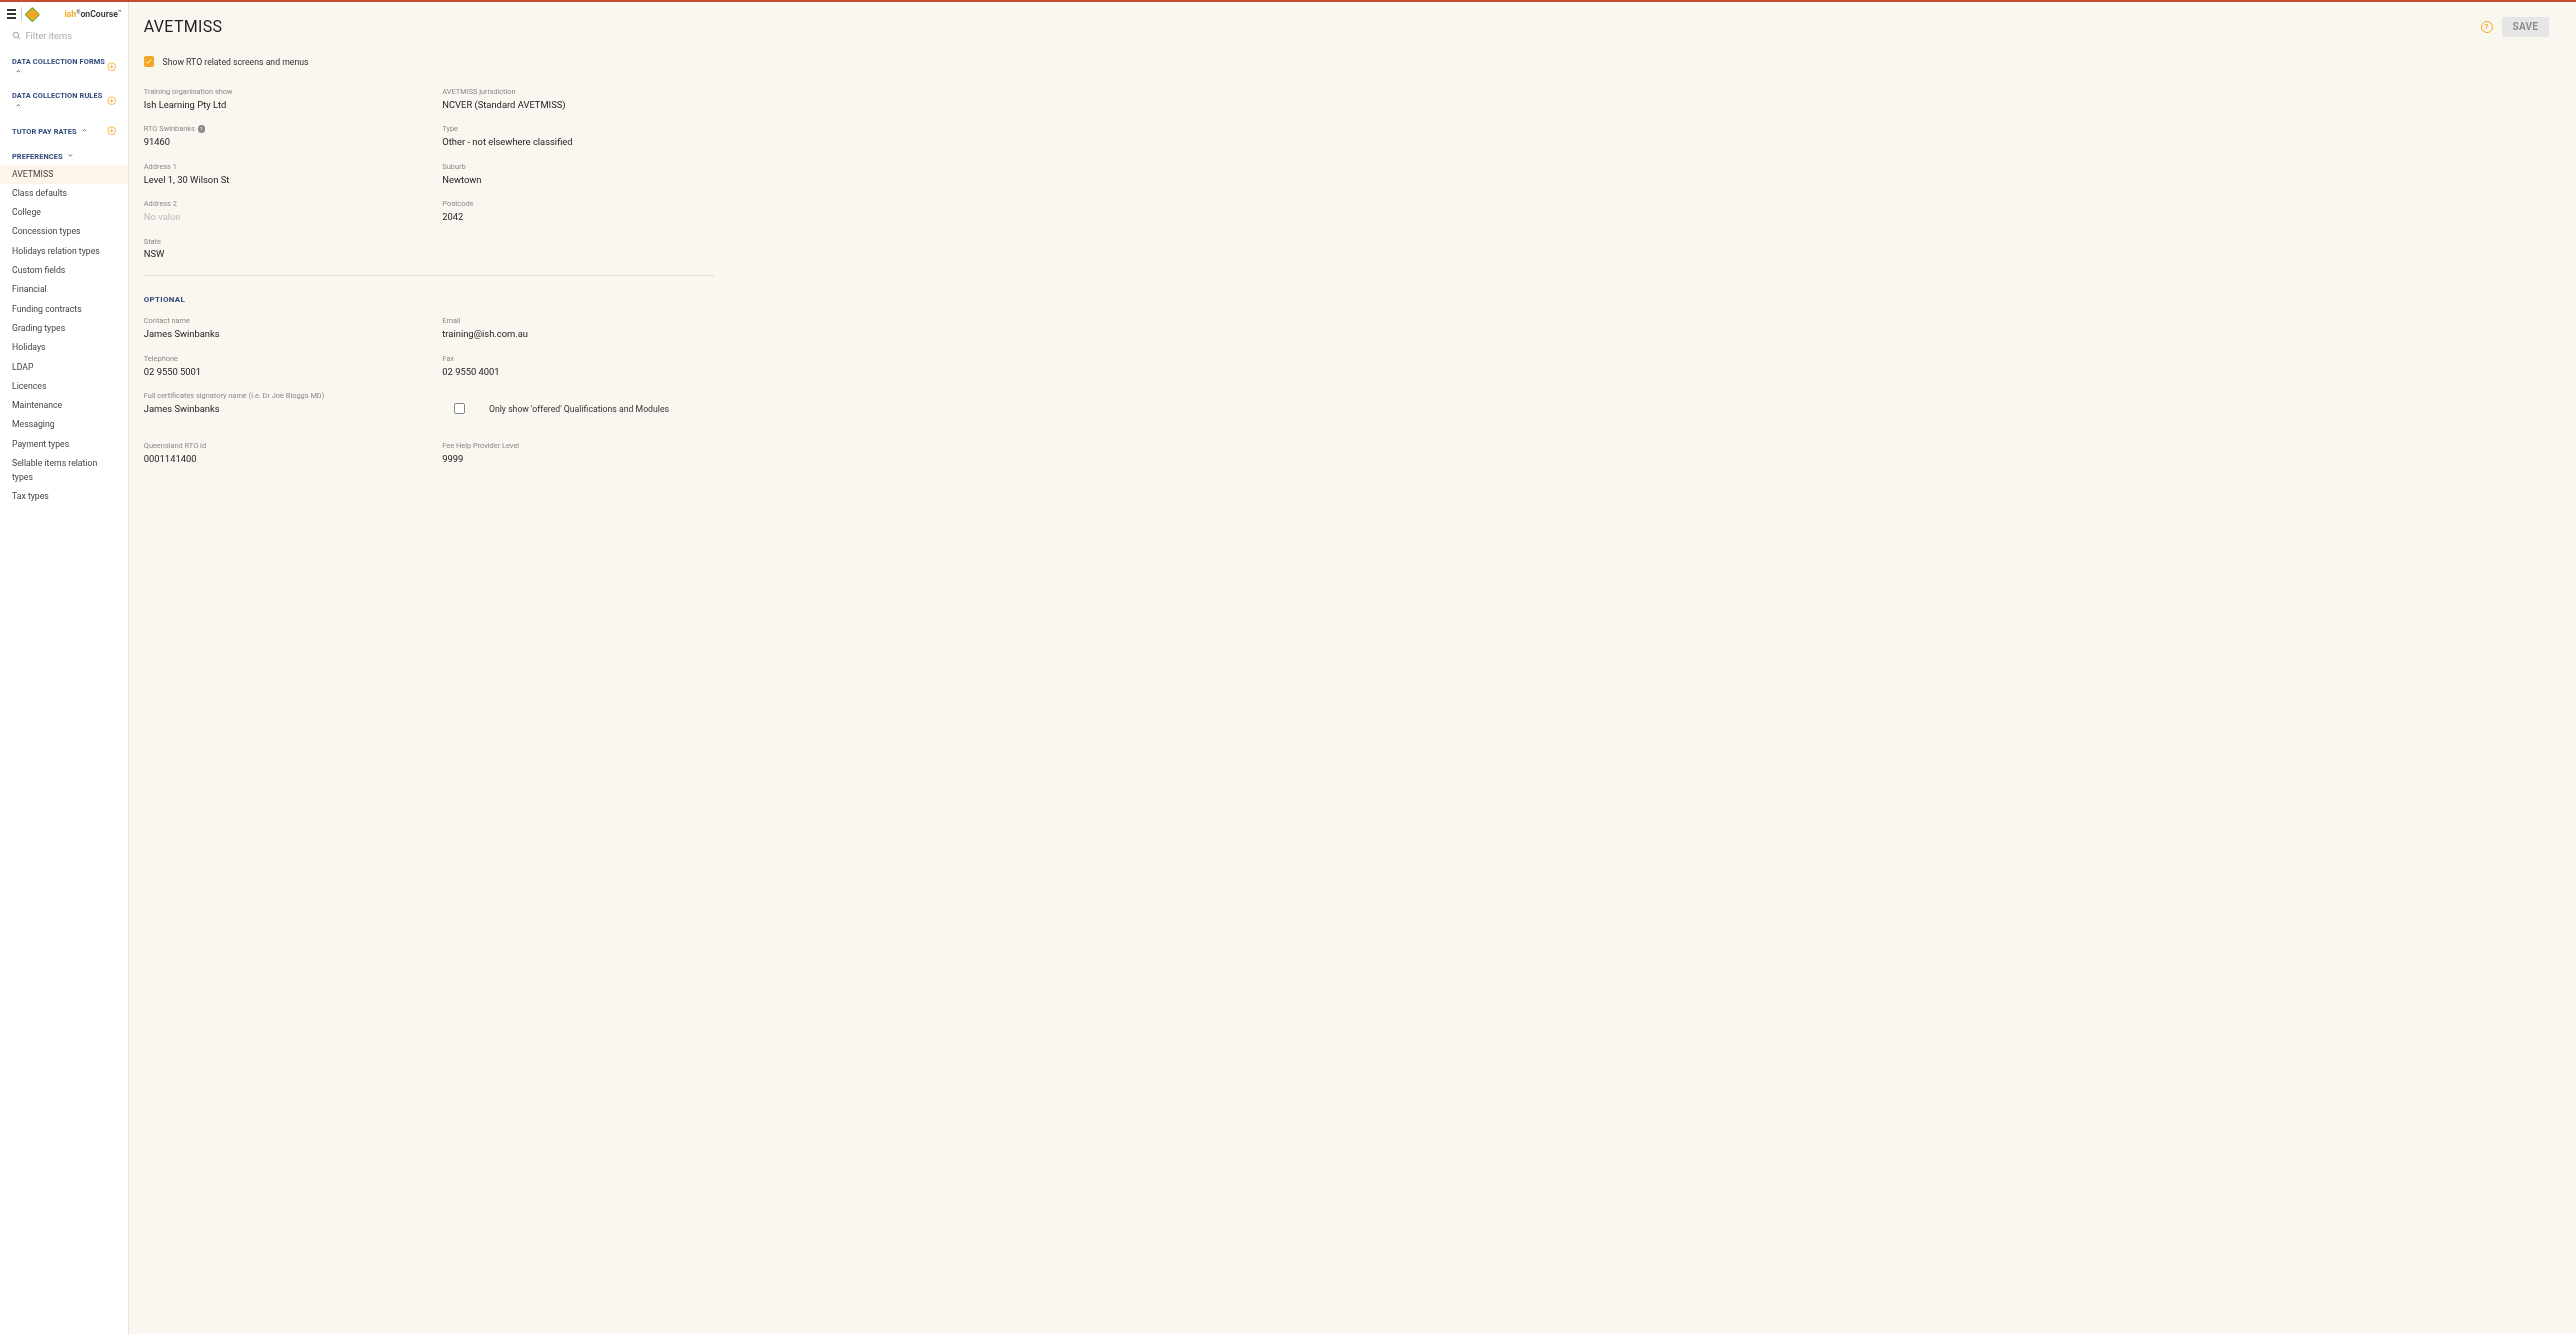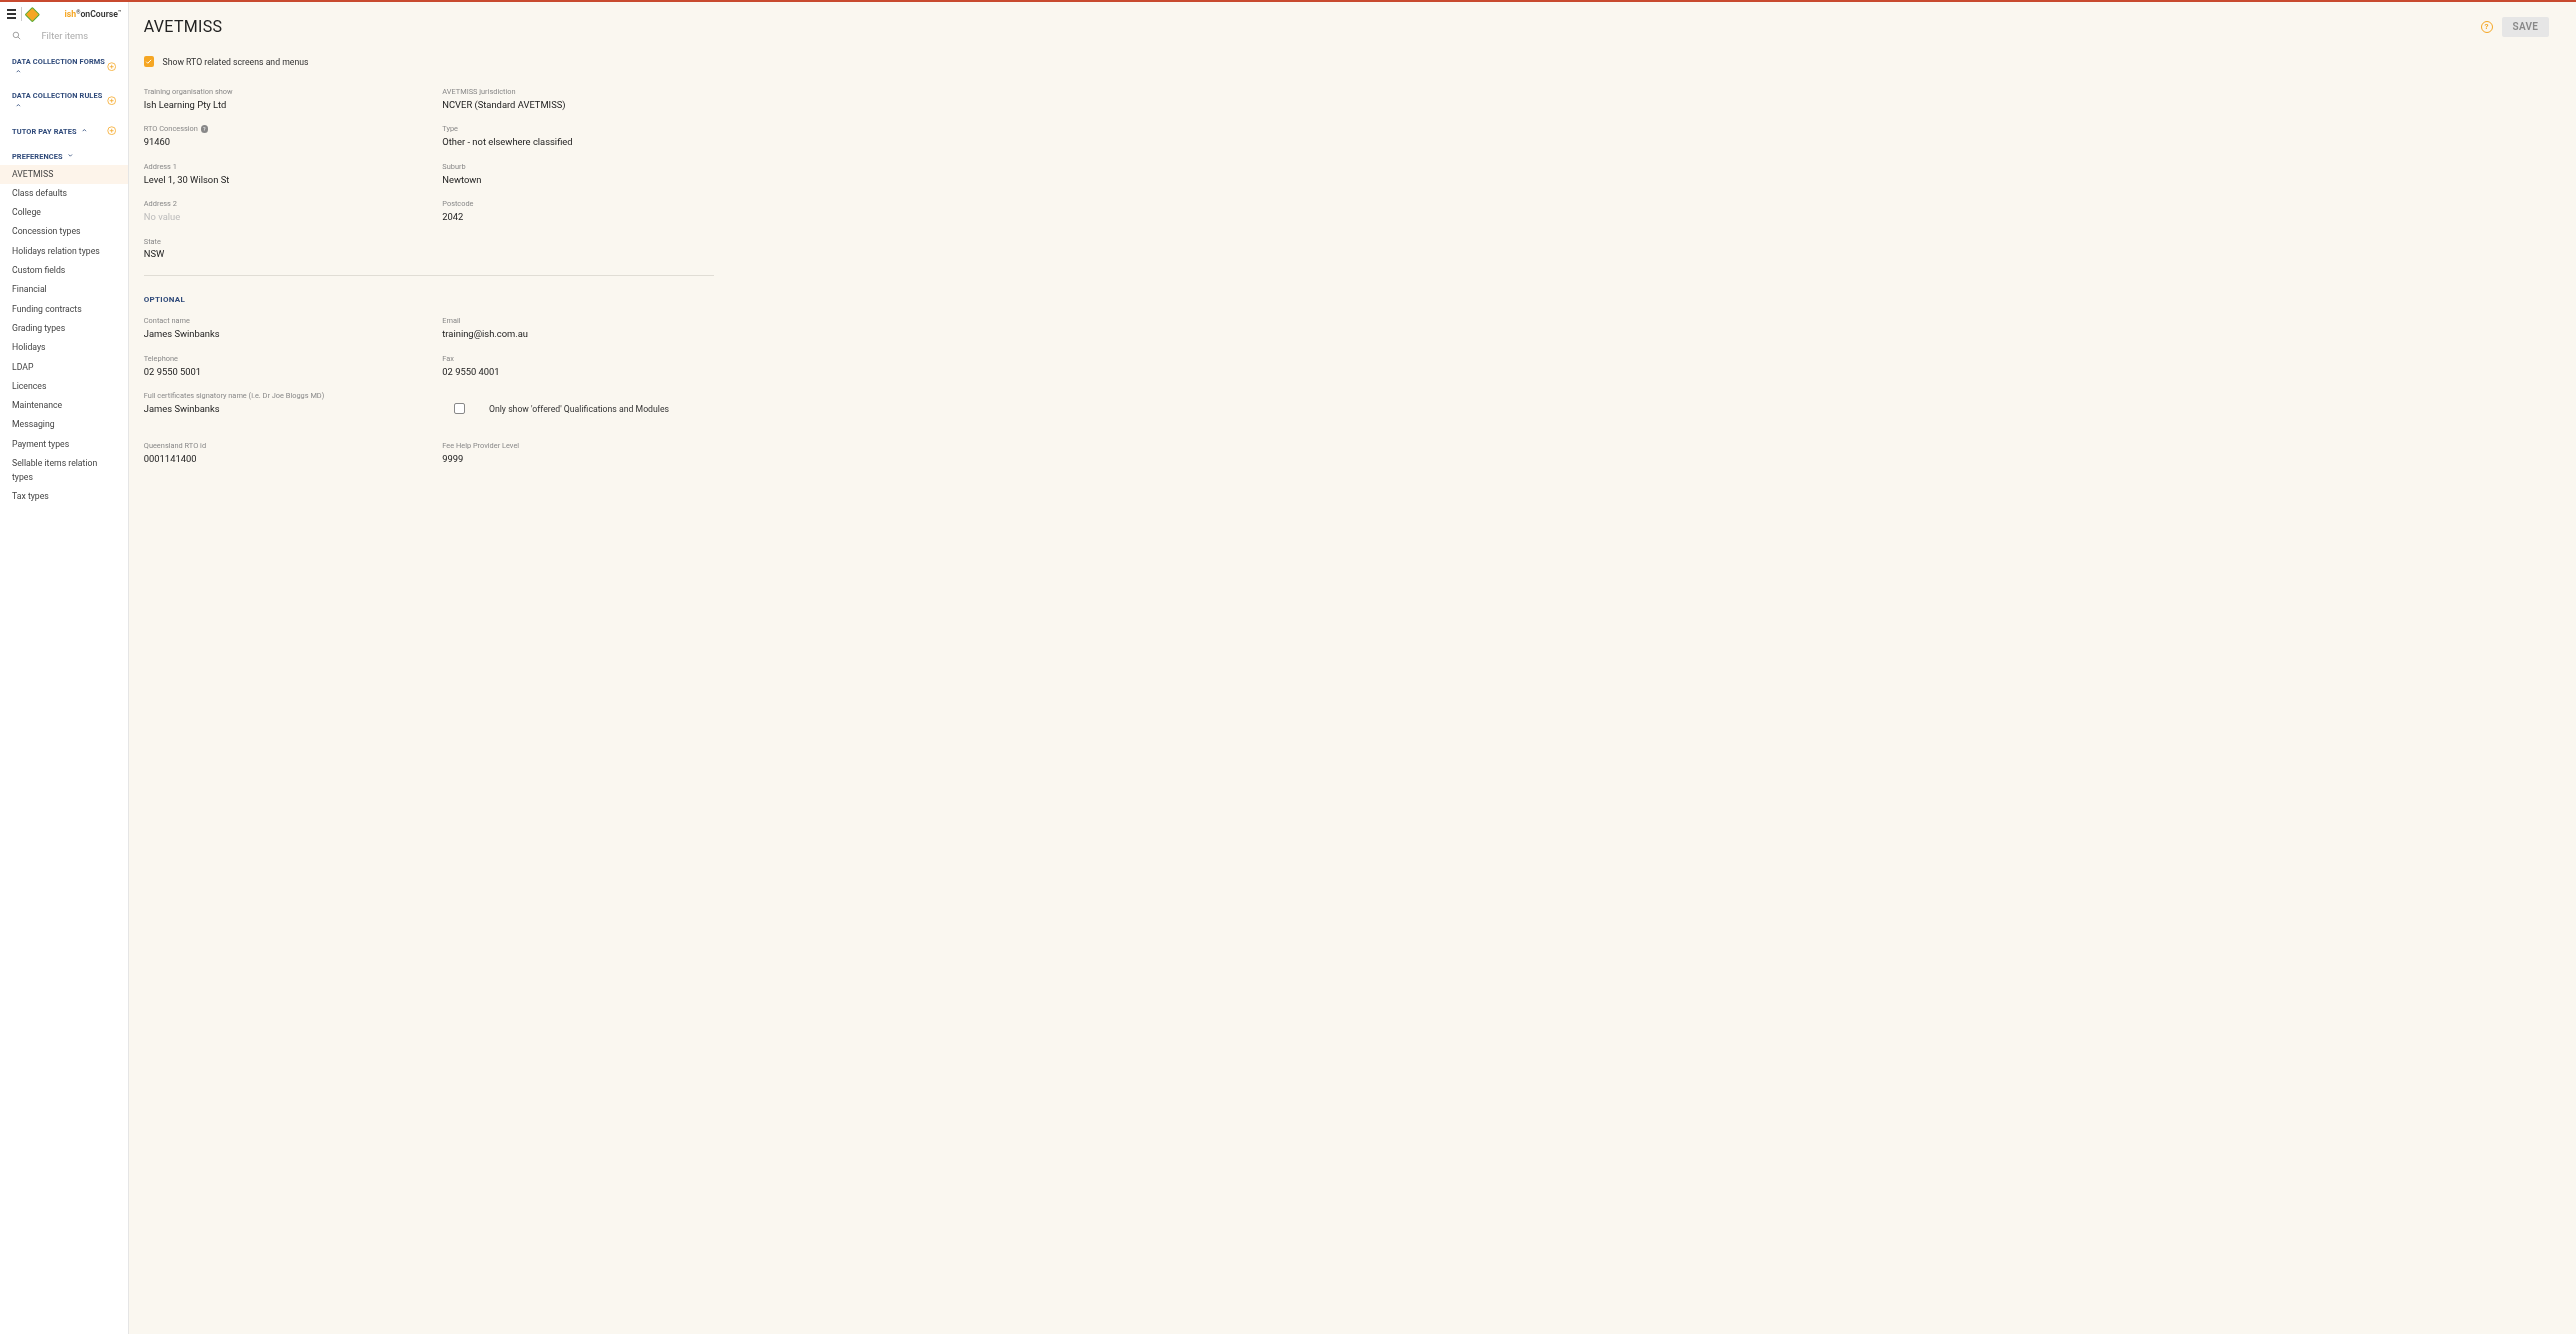--- a/index.html
+++ b/index.html
@@ -8,21 +8,21 @@
   .app { display:flex; height:calc(100vh - 2px); }
   .sidebar { width:129px; background:#fff; border-right:0.7px solid #e5e5e5; display:flex; flex-direction:column; overflow-y:auto; }
   .brandrow { display:flex; align-items:center; gap:5.4px; padding:5.4px 6.7px 2.7px 6.7px; }
   .hamburger { width:12px; height:9.4px; display:flex; flex-direction:column; justify-content:space-between; cursor:pointer; }
   .hamburger span { display:block; height:1.3px; background:#333; }
   .brandsep { width:0.7px; height:13.4px; background:#ccc; }
   .logo { display:flex; align-items:center; gap:2.7px; font-weight:600; font-size:8.7px; color:#333; }
   .logo .diamond { width:10.7px; height:10.7px; background:#f5a623; transform:rotate(45deg); border:0.7px solid #5a3; border-radius:1.3px; }
   .logo .ish { color:#f5a623; font-weight:700;margin-left:24px; }
   .logo .mark { font-size:5.4px; vertical-align:top; }
-  .searchrow { display:flex; align-items:center; gap:20px; padding:6.7px 12px 9.4px 12px; }
+  .searchrow { display:flex; align-items:center; gap:4px; padding:6.7px 12px 9.4px 12px; }
   .searchrow input { border:none; outline:none; font-size:9.4px; color:#888; width:100%; background:transparent; }
   .searchrow input::placeholder { color:#aaa; }
   .searchicon { width:9.4px; height:9.4px; color:#888; flex-shrink:0; }
   .group { padding:4px 0; }
   .group-header { display:flex; align-items:center; justify-content:space-between; padding:2.7px 12px; cursor:pointer; }
   .group-title { font-size:7.4px; font-weight:700; color:#2f4a7a; letter-spacing:0.1px; line-height:1.4; }
   .group-title .chev { margin-left:2.7px; display:inline-block; }
   .plus { color:#f5a623; font-size:10.7px; font-weight:400; }
   .pref-list { list-style:none; }
   .pref-list li { padding:2.7px 12px; font-size:8.7px; color:#444; cursor:pointer; line-height:1.6; }
@@ -164,21 +164,21 @@
       <div class="field">
         <div class="label">Training organisation show</div>
         <div class="value">Ish Learning Pty Ltd</div>
       </div>
       <div class="field">
         <div class="label">AVETMISS jurisdiction</div>
         <div class="value">NCVER (Standard AVETMISS)</div>
       </div>
       <div class="field">
         <div class="label">
-            <span>RTO Concession</span>
+            <span>RTO Swinbanks</span>
             <span class="info">?</span>
           </div>
         <div class="value">91460</div>
       </div>
       <div class="field">
         <div class="label">Type</div>
         <div class="value">Other - not elsewhere classified</div>
       </div>
       <div class="field">
         <div class="label">Address 1</div>

